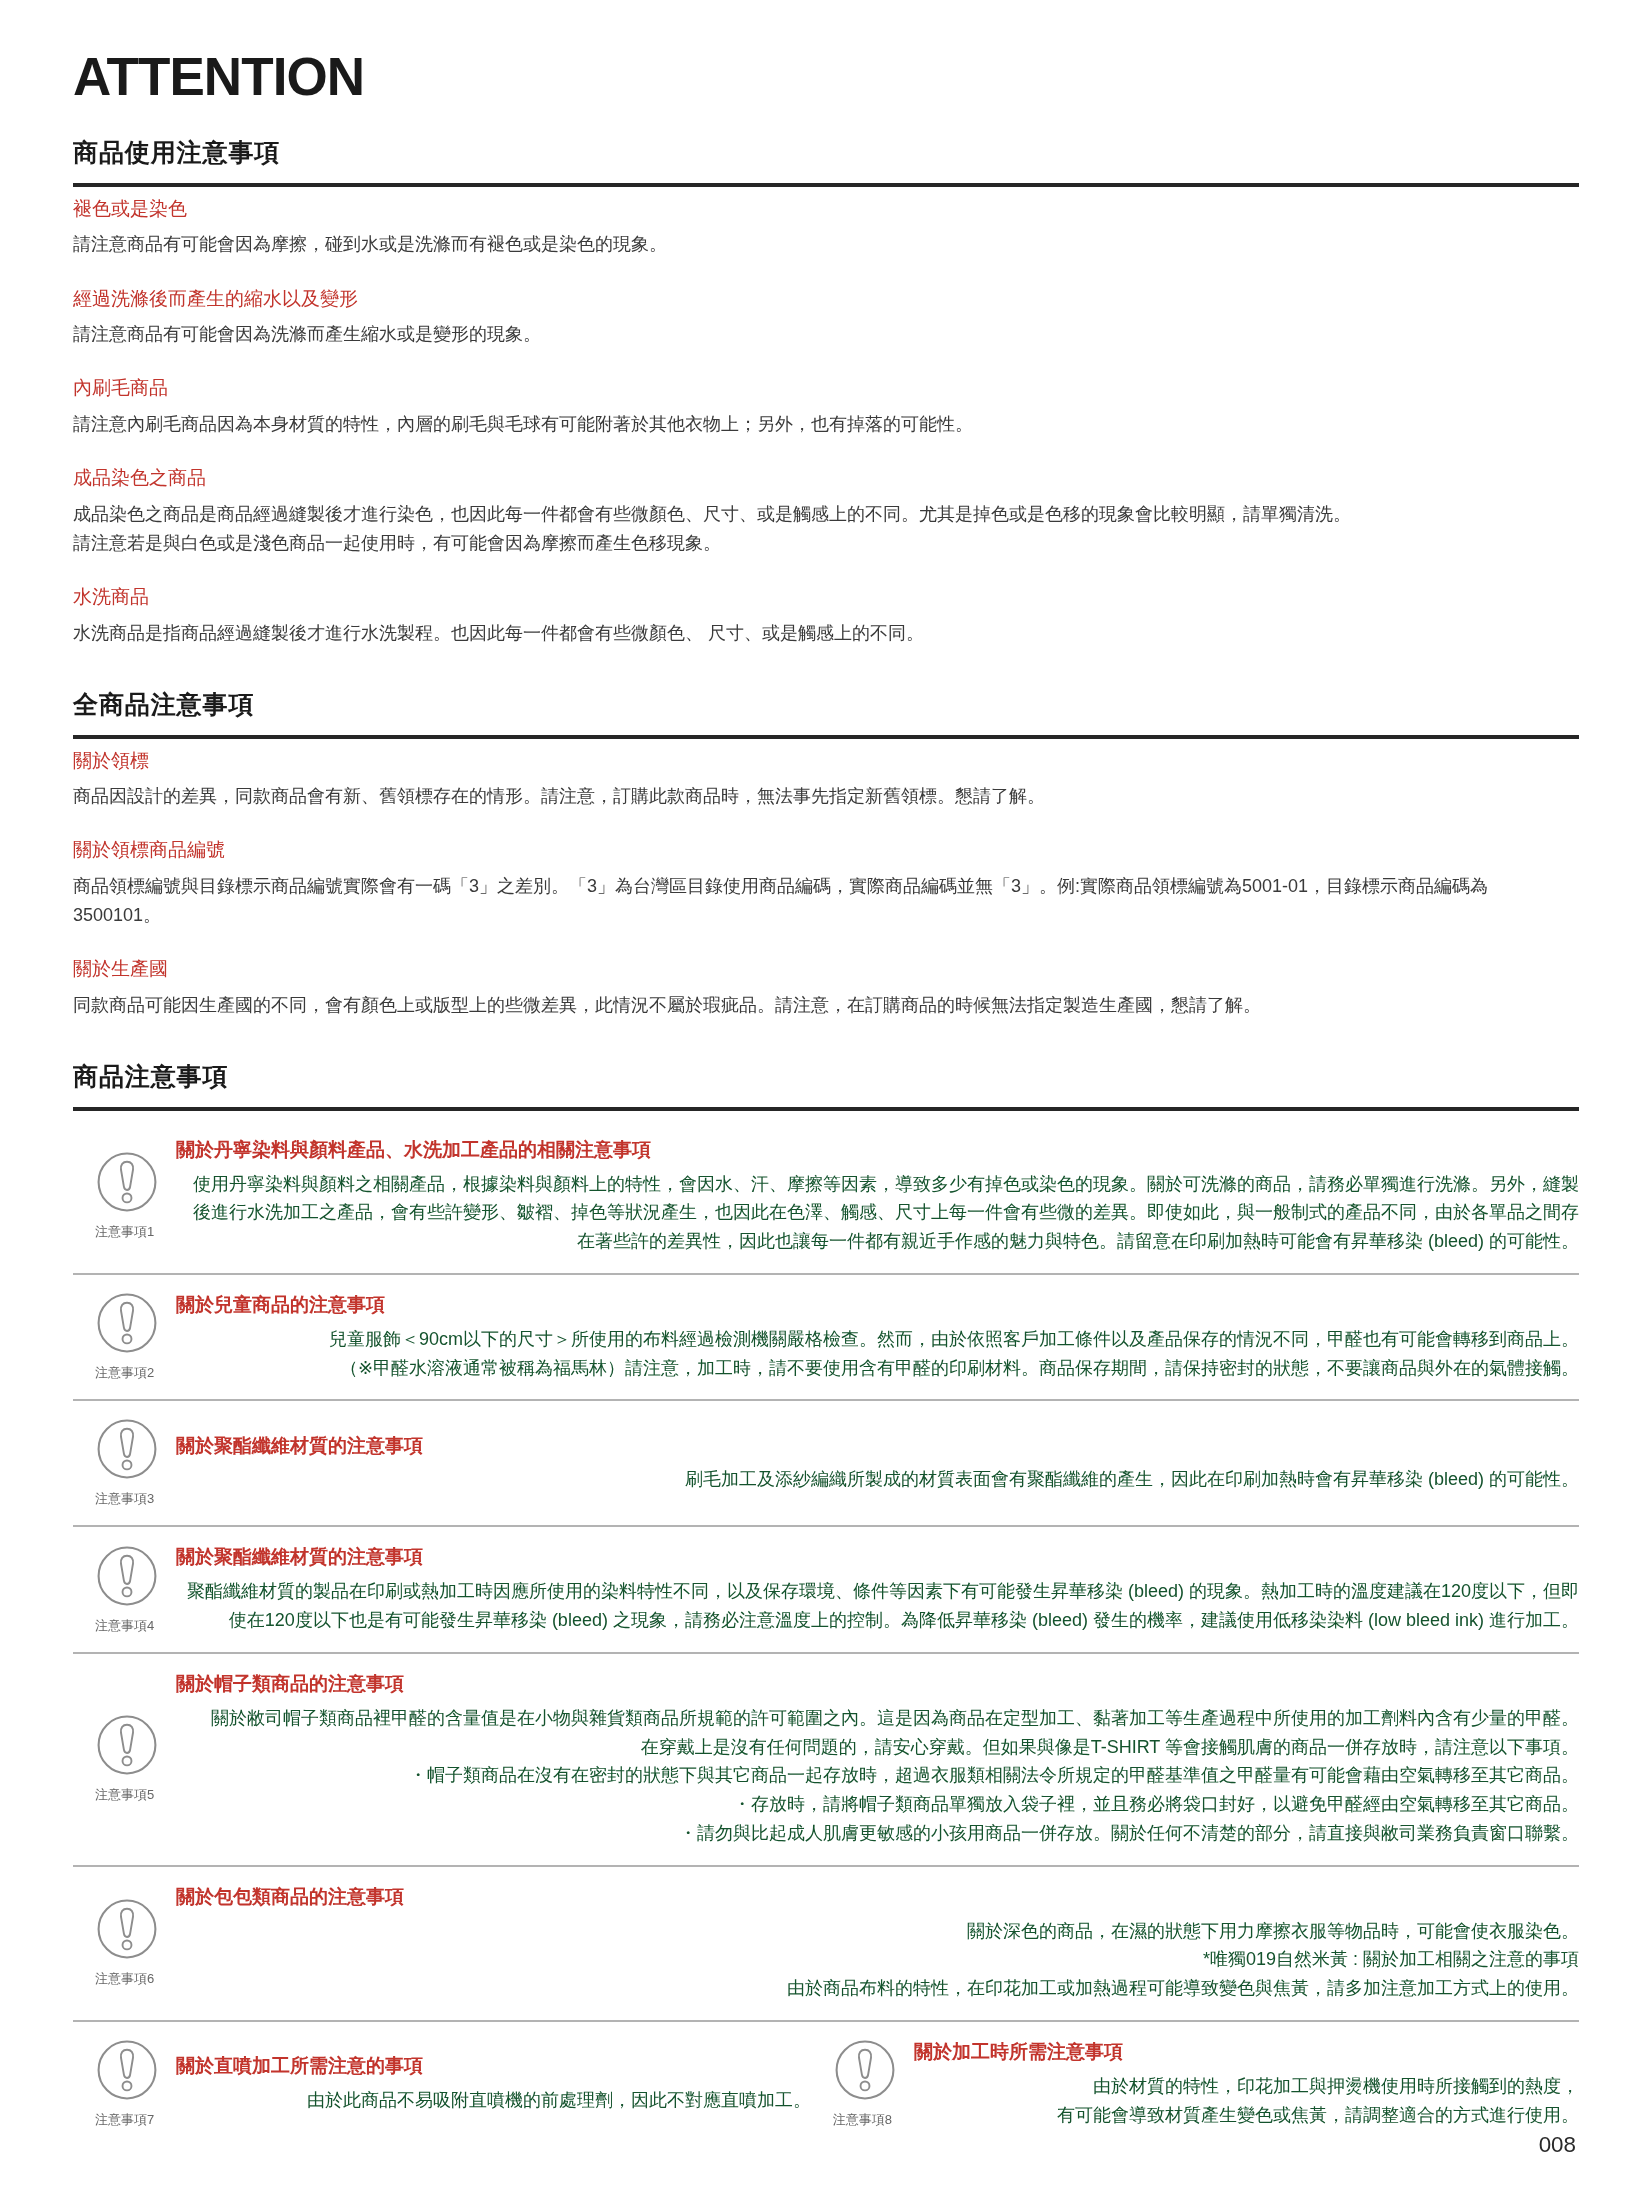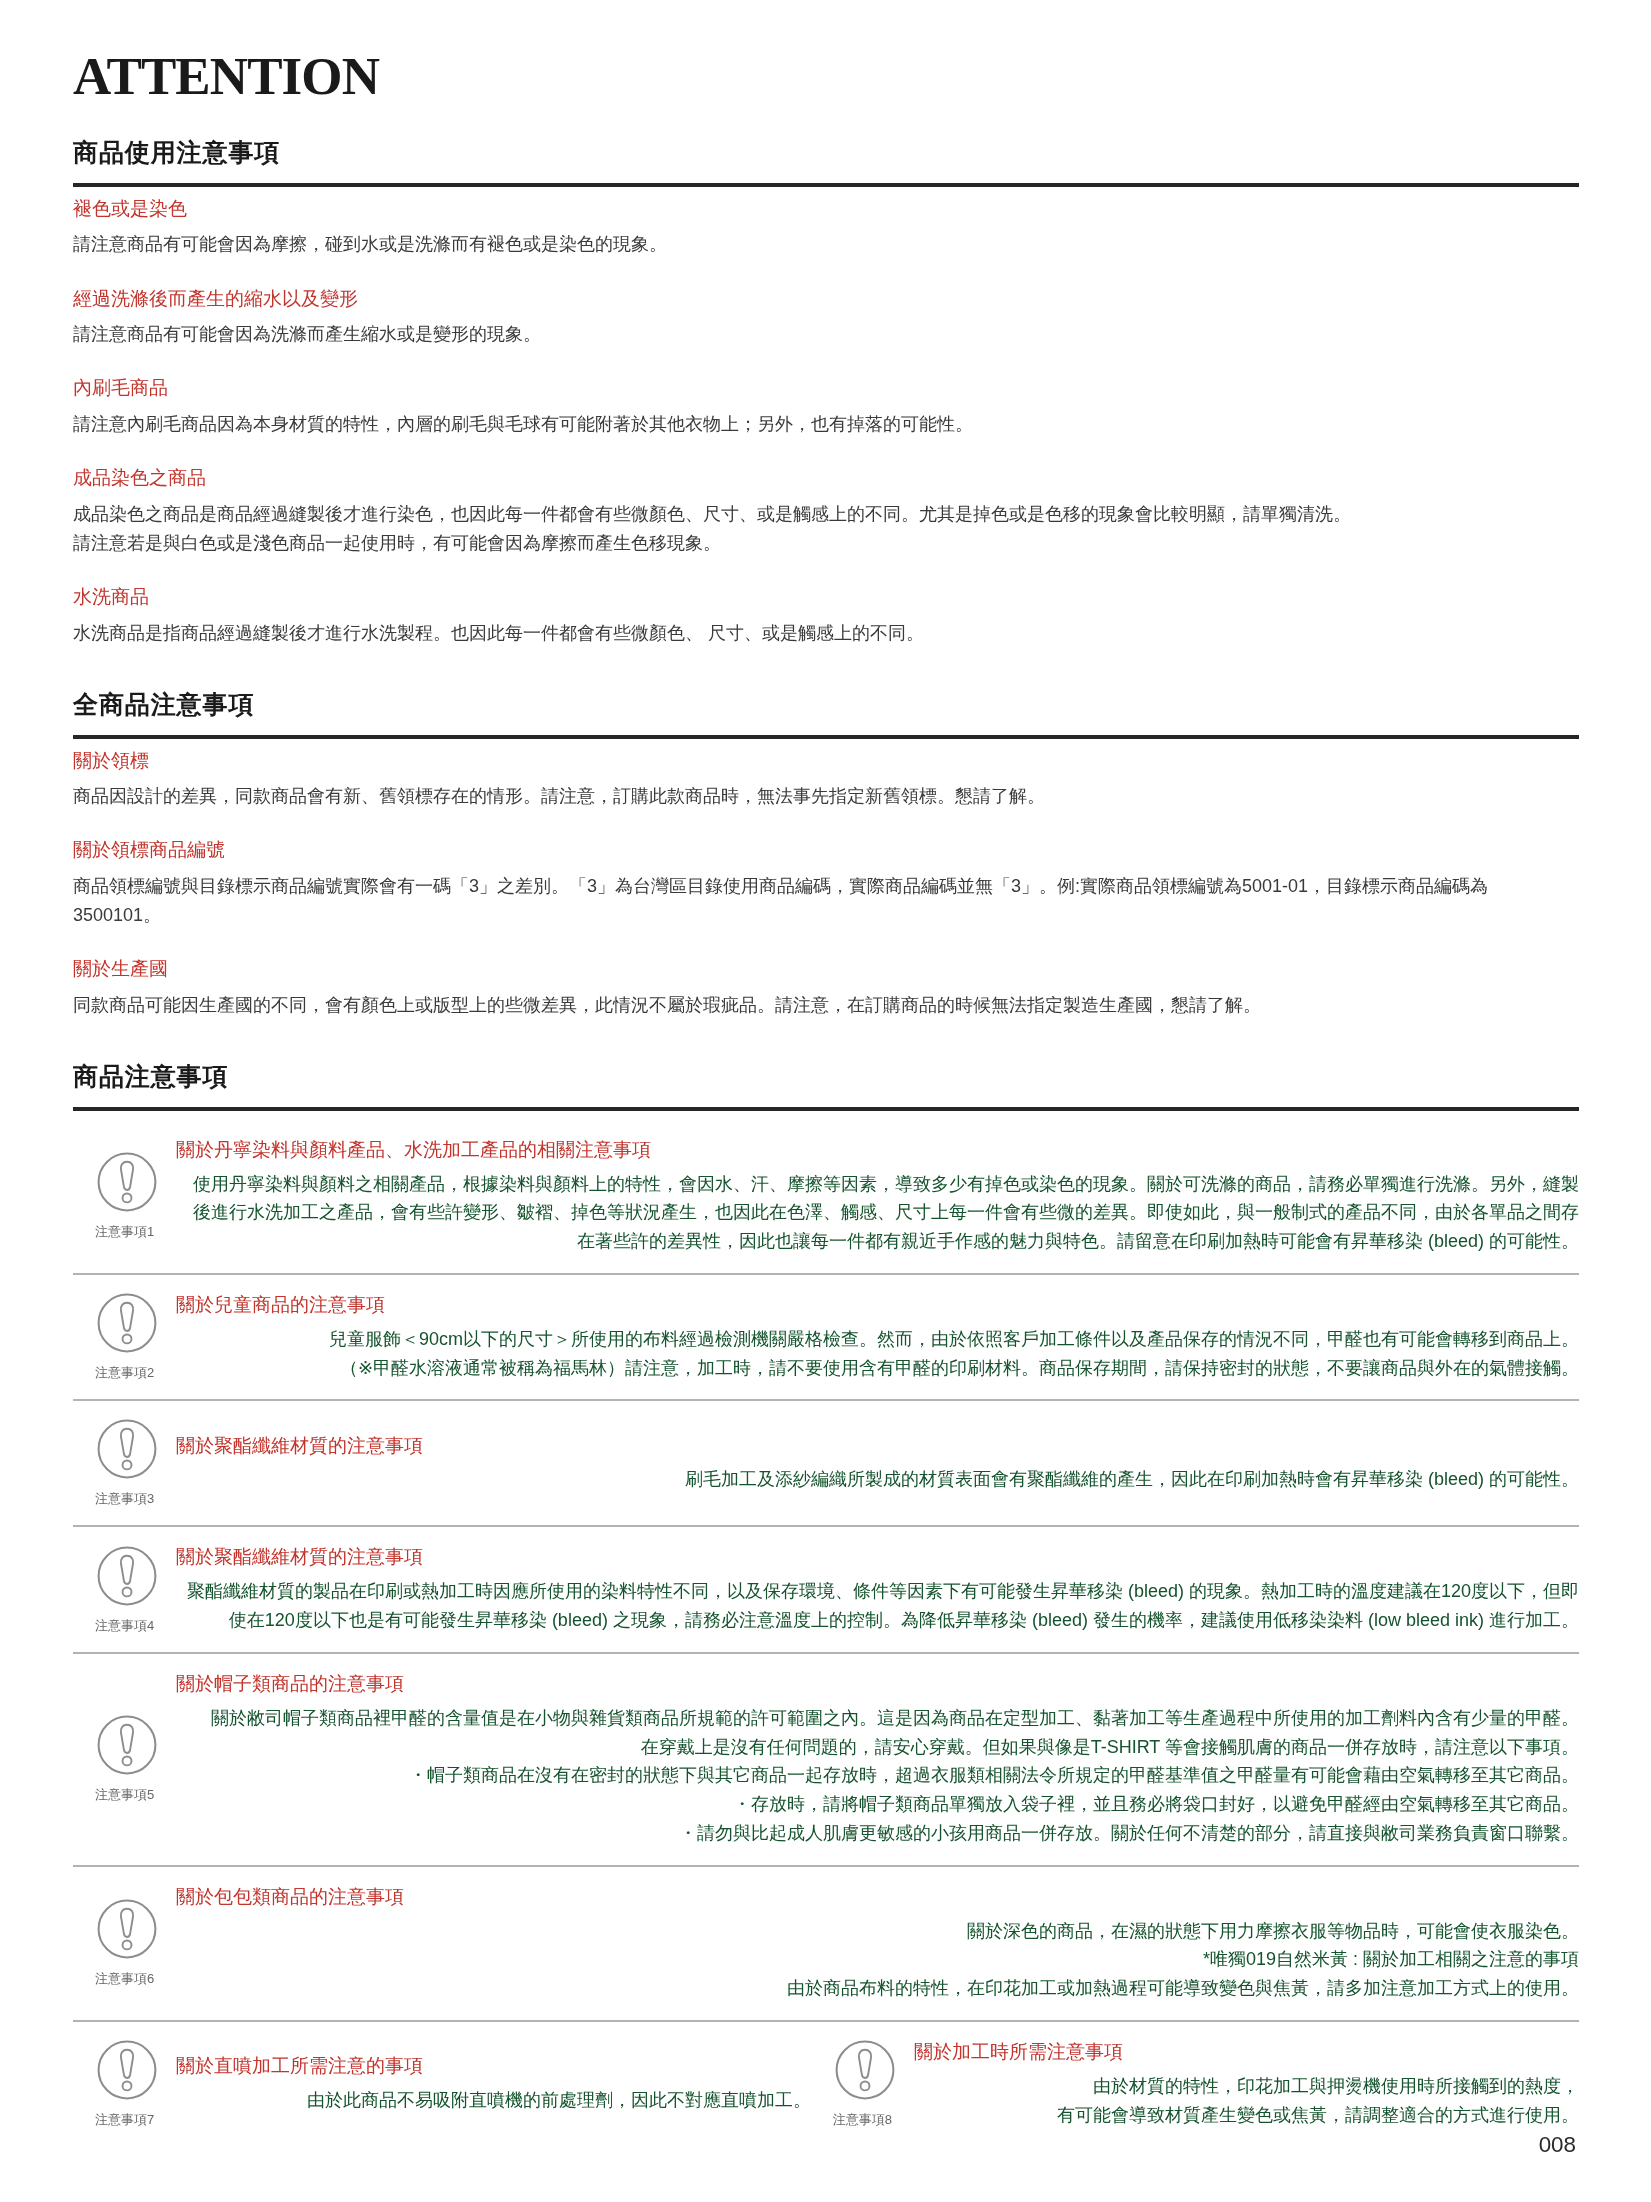--- a/index.html
+++ b/index.html
@@ -7,21 +7,21 @@
   body {
     width: 1652px; height: 2203px;
     font-family: "Liberation Sans", "DejaVu Sans", sans-serif;
     color: #3a3a3a;
     position: relative;
   }
   .page { padding: 50px 73px 0 73px; width: 1652px; height: 2203px; position: relative; }
 
   .doc-title {
     font-size: 53px; font-weight: bold; color: #1a1a1a;
-    letter-spacing: -0.9px; line-height: 1.0; margin-bottom: 33px; font-family: Liberation Serif, serif;
+    letter-spacing: -0.9px; line-height: 1.0; margin-bottom: 33px;
   }
   .section { margin-bottom: 40px; }
   .section-heading {
     font-size: 25px; font-weight: bold; color: #1a1a1a;
     padding-bottom: 13.8px; border-bottom: 4.3px solid #262626;
     margin-bottom: 9px; letter-spacing: 0.9px;
   }
   .sub { margin-bottom: 26px; }
   .sub-heading { font-size: 19px; font-weight: normal; color: #c2342c; margin-bottom: 8.6px; }
   .sub-body { font-size: 18px; line-height: 1.62; color: #3a3a3a; white-space: pre-line; }
@@ -29,21 +29,21 @@
   
   .note-row { display: flex; align-items: center; padding: 17px 0; }
   .sep { border-bottom: 2.6px solid #b3b3b3; }
   .note-icon-col {
     width: 103px; min-width: 103px;
     display: flex; flex-direction: column; align-items: center; gap: 6.9px;
   }
   .note-icon-col .icon { display: block; margin-left: 5.2px; }
   .note-label { font-size: 13px; color: #666; }
   .note-content { flex: 1; }
-  .note-heading { font-size: 19px; font-weight: normal; color: #c2342c; margin-bottom: 6.9px; }
+  .note-heading { font-size: 19px; font-weight: bold; color: #c2342c; margin-bottom: 6.9px; }
   .note-body { font-size: 18px; line-height: 1.6; color: #14532d; white-space: pre-line; text-align: right; }
 
   .pair-row { display: flex; align-items: stretch; }
   .pair-half { display: flex; align-items: center; padding: 17px 0; }
   .pair-half.left { width: 49%; }
   .pair-half.right { width: 51%; }
 
   .page-number {
     position: absolute; right: 76px; bottom: 45px;
     font-size: 22.4px; color: #2a2a2a;

